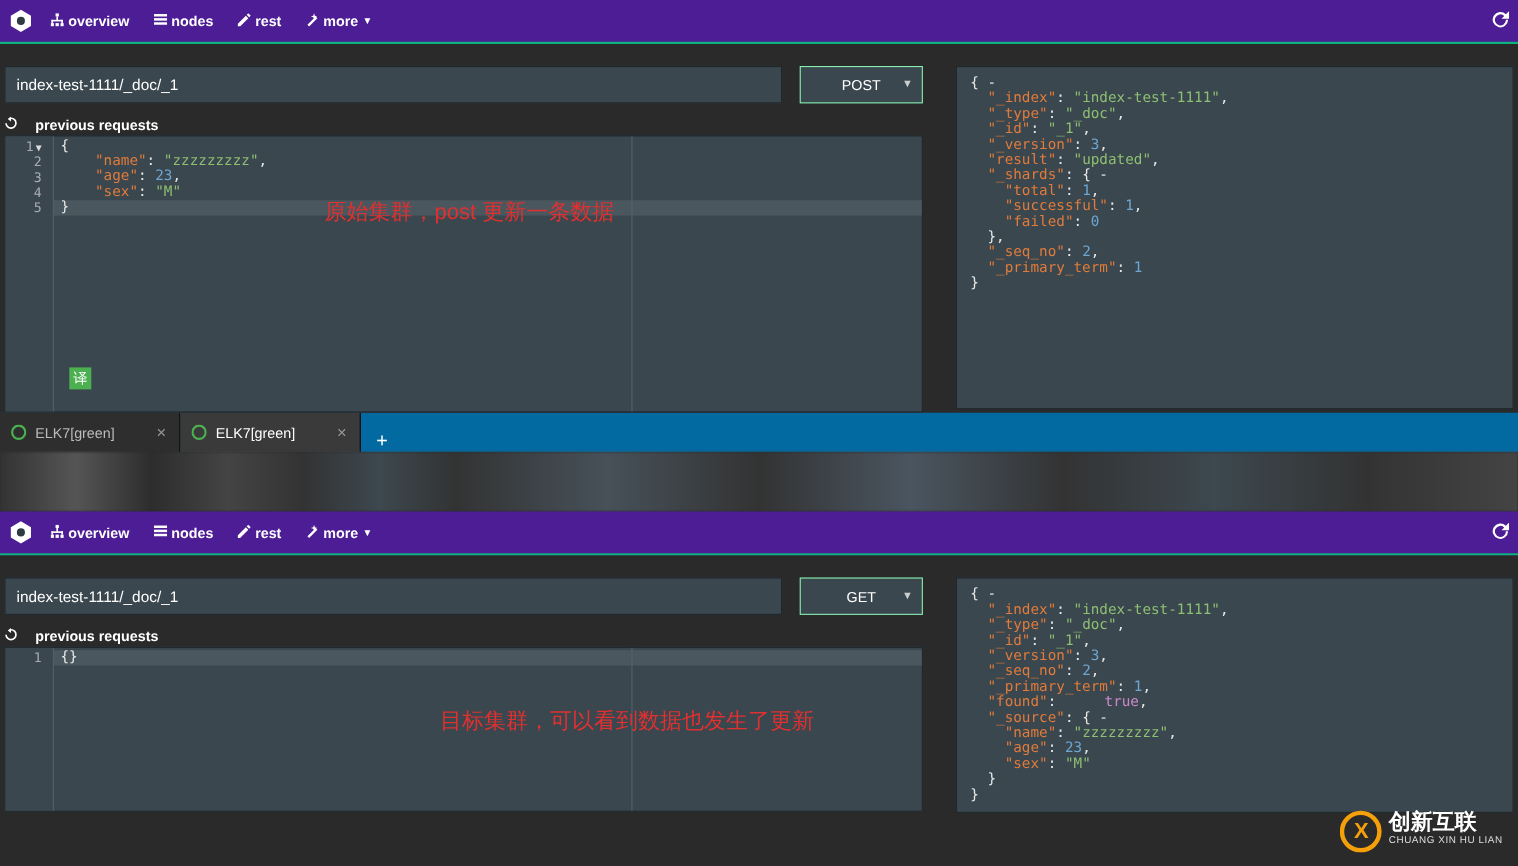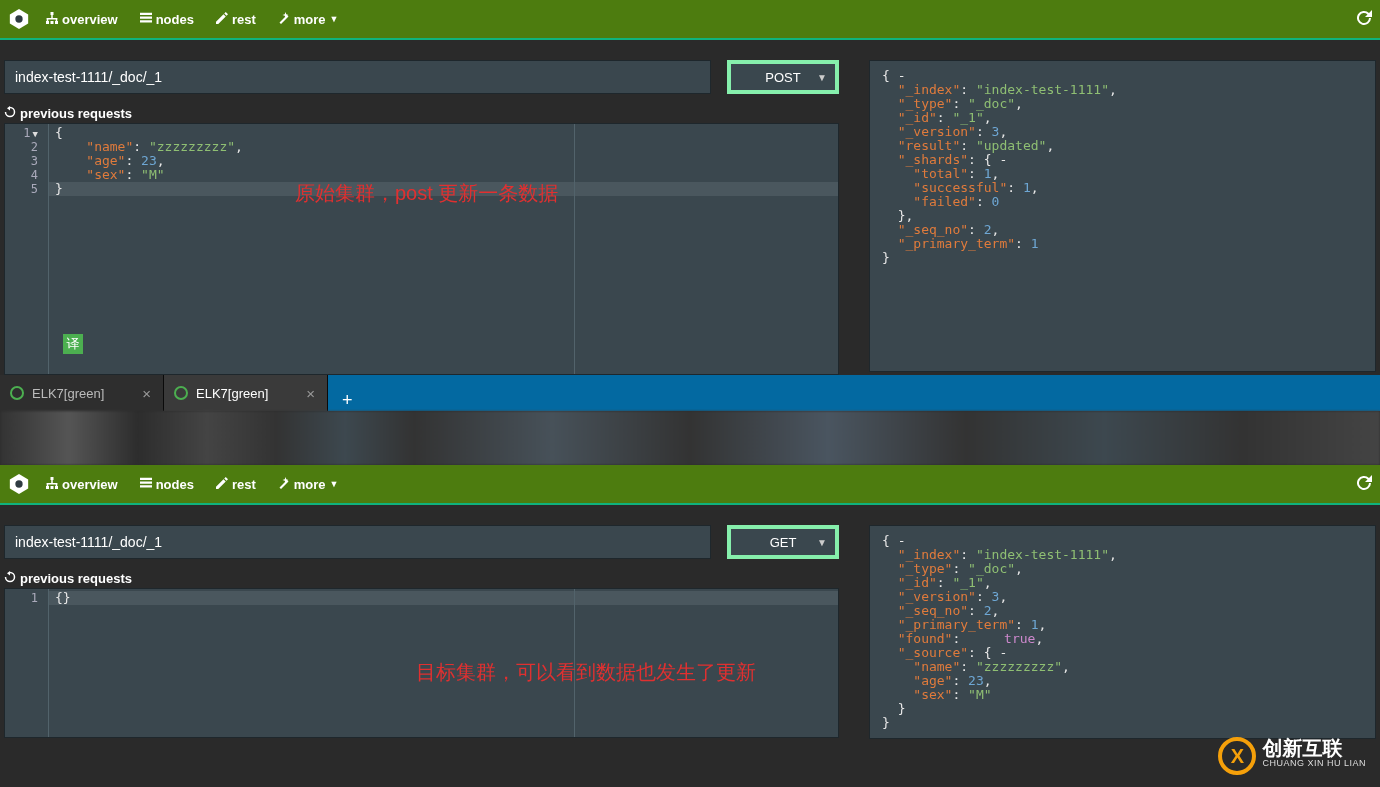--- a/index.html
+++ b/index.html
@@ -10,21 +10,21 @@
     font-family: -apple-system, "Segoe UI", Arial, sans-serif;
     font-size: 13px;
     color: #ccc;
     overflow: hidden;
   }
   .instance {
     position: relative;
   }
   .topbar {
     height: 40px;
-    background: #4d7c0f;
+    background: #4c1d95;
     border-bottom: 2px solid #0fb37e;
     display: flex;
     align-items: center;
     padding: 0 8px;
   }
   .logo {
     width: 22px;
     height: 22px;
     margin-right: 6px;
   }
@@ -55,21 +55,21 @@
     background:#3a474e;
     border:1px solid #1e272c;
     color:#fff;
     height: 34px;
     padding: 0 10px;
     font-size:14px;
   }
   .method-select {
     width: 112px;
     background:#3a474e;
-    border:4px solid #86efac;
+    border:1px solid #86efac;
     color:#fff;
     height:34px;
     display:flex;
     align-items:center;
     justify-content:center;
     position:relative;
   }
   .method-select .caret {
     position:absolute;
     right:8px;
@@ -78,21 +78,21 @@
     font-size:10px;
     color:#ccc;
   }
   .prev-req {
     margin-top: 12px;
     color:#fff;
     font-weight:600;
     font-size:13px;
     display:flex;
     align-items:center;
-    gap:4px;
+    gap:16px;
   }
   .editor {
     margin-top:2px;
     border:1px solid #1e272c;
     background:#3a474e;
     height: 252px;
     display:flex;
     font-family: "Consolas", monospace;
     font-size:13px;
     position:relative;
@@ -417,21 +417,21 @@
         <span>previous requests</span>
       </div>
       <div class="editor short">
         <div class="gutter">
           <div class="ln">1</div>
         </div>
         <div class="code-body">
           <div class="code-line hl"><span class="punct">{}</span></div>
           <div class="ruler"></div>
         </div>
-        <div class="annotation" style="left:395px;top:70px;width:380px;margin-left:16px;">目标集群，可以看到数据也发生了更新</div>
+        <div class="annotation" style="left:395px;top:54px;width:380px;">目标集群，可以看到数据也发生了更新</div>
       </div>
     </div>
 
     <div class="right-pane">
       <div class="response short">
 <div class="line"><span class="punct">{</span> <span class="punct">-</span></div>
 <div class="line">  <span class="key">"_index"</span><span class="punct">: </span><span class="str">"index-test-1111"</span><span class="punct">,</span></div>
 <div class="line">  <span class="key">"_type"</span><span class="punct">: </span><span class="str">"_doc"</span><span class="punct">,</span></div>
 <div class="line">  <span class="key">"_id"</span><span class="punct">: </span><span class="str">"_1"</span><span class="punct">,</span></div>
 <div class="line">  <span class="key">"_version"</span><span class="punct">: </span><span class="num">3</span><span class="punct">,</span></div>

